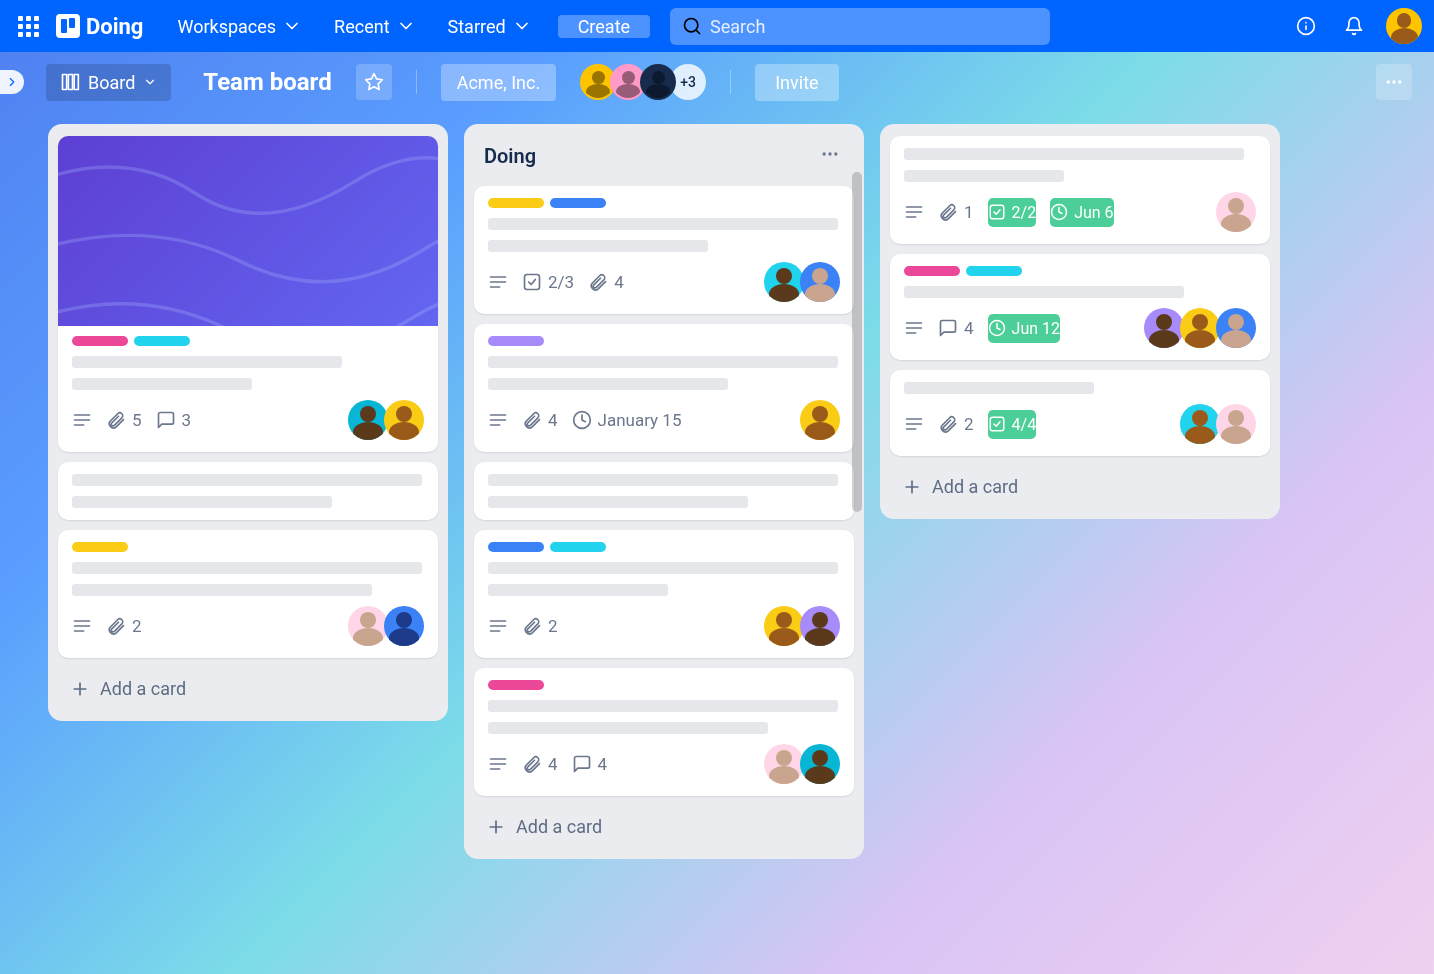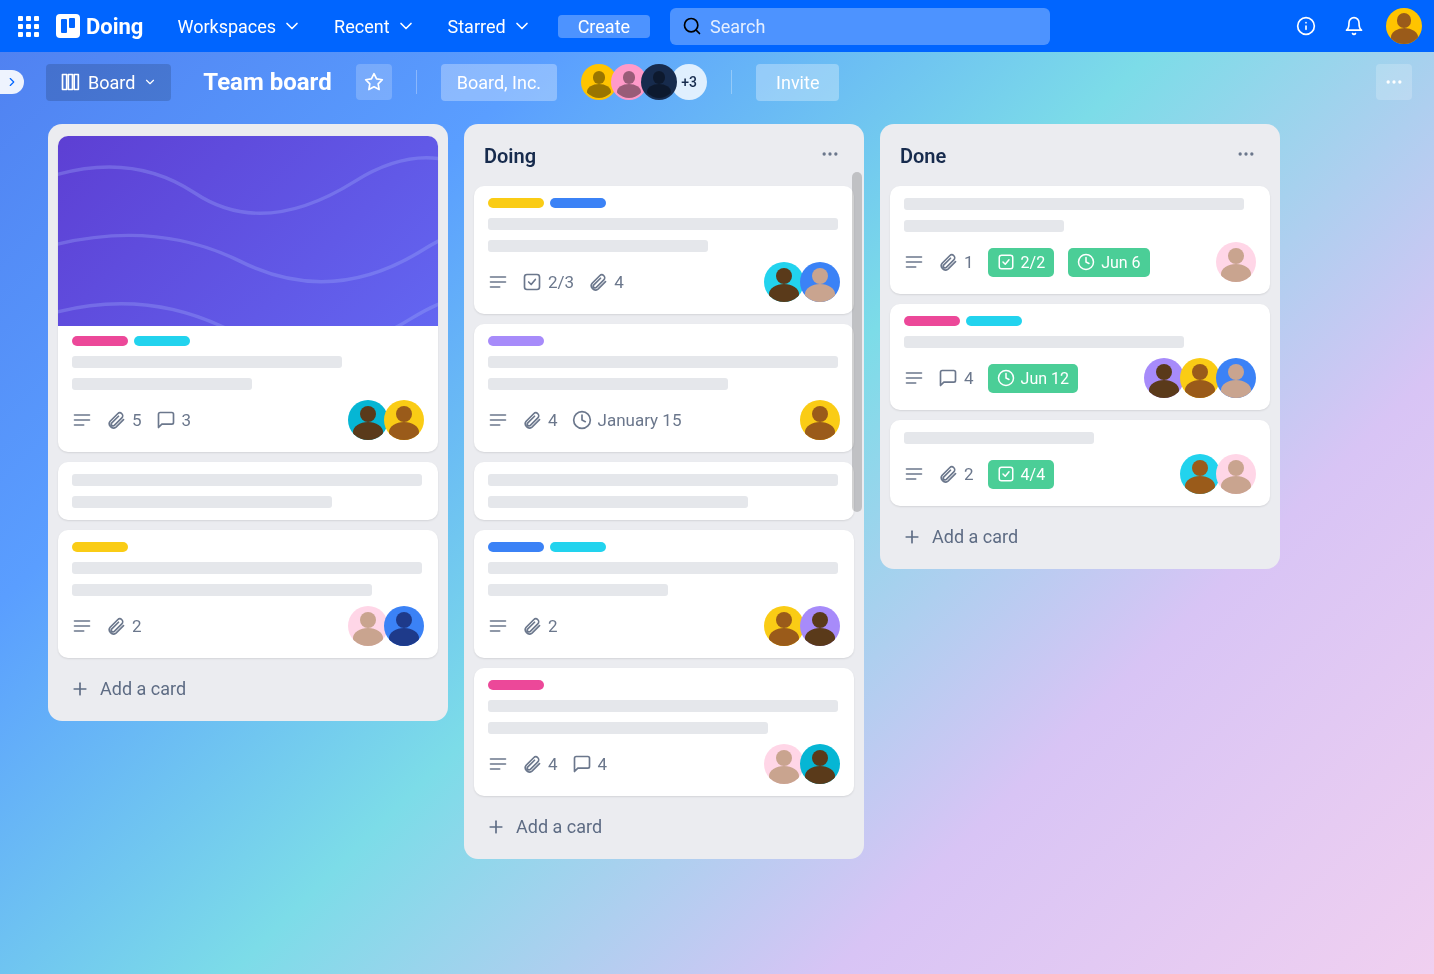--- a/index.html
+++ b/index.html
@@ -48,21 +48,21 @@
 
 .card { background: white; border-radius: 10px; padding: 12px 14px; display: flex; flex-direction: column; gap: 10px; cursor: pointer; box-shadow: 0 1px 2px rgba(0,0,0,0.1); }
 .card-cover { height: 190px; background: linear-gradient(135deg, #5d3fd3 0%, #6366f1 100%); border-radius: 10px 10px 0 0; margin: -12px -14px 0 -14px; position: relative; overflow: hidden; }
 .card-cover svg { position: absolute; width: 120%; height: 120%; opacity: 0.3; }
 .labels { display: flex; gap: 6px; }
 .label { height: 10px; border-radius: 5px; }
 .placeholder-line { height: 12px; background: #e5e7eb; border-radius: 3px; }
 .card-footer { display: flex; align-items: center; gap: 14px; }
 .card-footer-left { display: flex; align-items: center; gap: 14px; flex: 1; }
 .card-icon-group { display: flex; align-items: center; gap: 6px; color: #6b778c; font-size: 17px; }
-.badge { display: flex; align-items: center; gap: 6px; padding: 5px 9px; border-radius: 5px; font-size: 16px; color: white; }
+.badge { display: flex; align-items: center; gap: 6px; padding: 5px 0; border-radius: 5px; font-size: 16px; color: white; }
 .badge-green { background: #4bce97; }
 .card-members { display: flex; margin-left: auto; }
 .card-avatar { width: 40px; height: 40px; border-radius: 50%; margin-left: -4px; position: relative; overflow: hidden; }
 
 .add-card-btn { display: flex; align-items: center; gap: 10px; padding: 10px 12px; color: #5e6c84; font-size: 18px; cursor: pointer; border-radius: 8px; }
 
 .scrollbar { position: absolute; right: 2px; top: 48px; width: 10px; height: 340px; background: rgba(0,0,0,0.18); border-radius: 5px; }
 
 
 .person { position: absolute; inset: 0; }
@@ -156,21 +156,21 @@
         <polyline points="6 9 12 15 18 9"></polyline>
       </svg>
   </div>
   <div class="board-title">Team board</div>
   <div class="star-btn">
     <svg viewBox="0 0 24 24">
         <polygon points="12 2 15.09 8.26 22 9.27 17 14.14 18.18 21.02 12 17.77 5.82 21.02 7 14.14 2 9.27 8.91 8.26 12 2"></polygon>
       </svg>
   </div>
   <div class="divider"></div>
-  <div class="workspace-btn">Board, Inc.</div>
+  <div class="workspace-btn">Acme, Inc.</div>
   <div class="member-avatars" id="header-members">
       <div class="member-avatar" style="background: rgb(255, 196, 0);">
         <div class="person" style="color:rgba(0,0,0,0.4)"></div>
       </div>
       <div class="member-avatar" style="background: rgb(255, 154, 201);">
         <div class="person" style="color:rgba(0,0,0,0.4)"></div>
       </div>
       <div class="member-avatar" style="background: rgb(23, 43, 77);">
         <div class="person" style="color:rgba(0,0,0,0.4)"></div>
       </div>
@@ -444,30 +444,20 @@
       </div>
       <div class="add-card-btn">
     <svg viewBox="0 0 24 24">
           <line x1="12" y1="5" x2="12" y2="19"></line>
           <line x1="5" y1="12" x2="19" y2="12"></line>
         </svg>
     <span>Add a card</span>
   </div>
     </div>
     <div class="list">
-      <div class="list-header">
-    <div class="list-title">Done</div>
-    <div class="list-menu">
-      <svg viewBox="0 0 24 24" style="fill:#6b778c;stroke:none">
-            <circle cx="5" cy="12" r="2"></circle>
-            <circle cx="12" cy="12" r="2"></circle>
-            <circle cx="19" cy="12" r="2"></circle>
-          </svg>
-    </div>
-  </div>
       <div class="card">
         <div class="placeholder-line" style="width:340px"></div>
         <div class="placeholder-line" style="width:160px"></div>
         <div class="card-footer">
           <div class="card-footer-left">
             <div class="card-icon-group">
               <svg viewBox="0 0 24 24">
                 <line x1="3" y1="6" x2="21" y2="6"></line>
                 <line x1="3" y1="12" x2="21" y2="12"></line>
                 <line x1="3" y1="18" x2="14" y2="18"></line>

